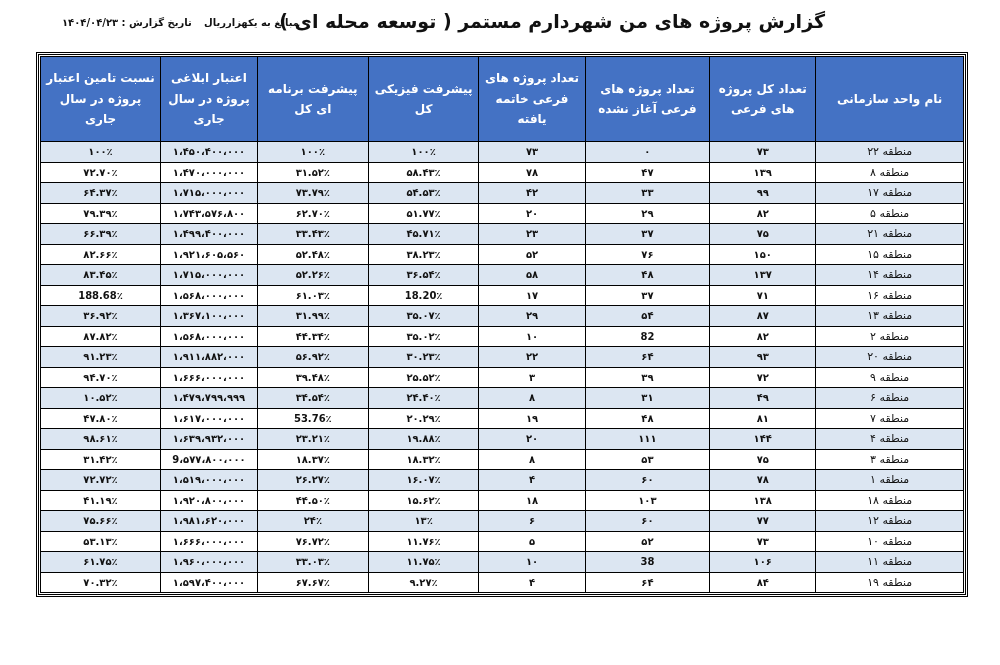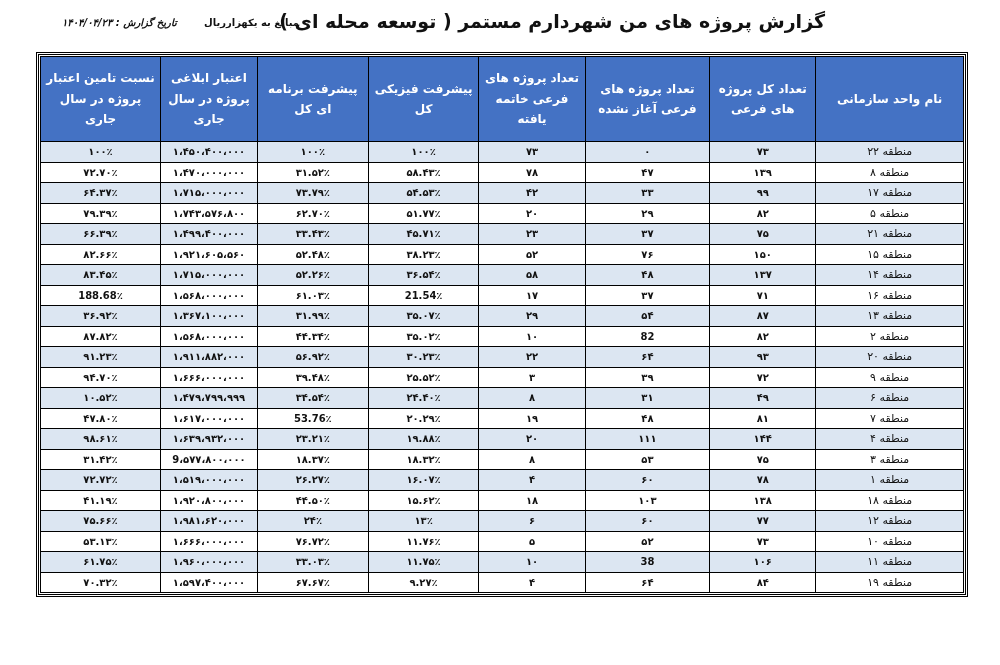--- a/index.html
+++ b/index.html
@@ -13,21 +13,21 @@
   .title {
     position: absolute; right: 175px; top: 2px;
     font-size: 19px; font-weight: bold; direction: rtl; white-space: nowrap;
   }
   .meta-unit {
     position: absolute; left: 204px; top: 9px;
     font-size: 10px; font-weight: bold; direction: rtl; white-space: nowrap;
   }
   .meta-date {
     position: absolute; left: 62px; top: 9px;
-    font-size: 10px; font-weight: bold; direction: rtl; white-space: nowrap; font-style: italic;
+    font-size: 10px; font-weight: bold; direction: rtl; white-space: nowrap;
   }
   .table-wrap {
     position: absolute; left: 36px; top: 52px; width: 932px;
     border: 3px double #000; padding: 1px; box-sizing: border-box;
   }
   table {
     width: 100%; border-collapse: collapse; direction: rtl; table-layout: fixed;
   }
   th {
     background: #4472c4; color: #fff; font-size: 12px; font-weight: bold;
@@ -143,21 +143,21 @@
           <td>۳۶.۵۴٪</td>
           <td>۵۲.۲۶٪</td>
           <td>۱،۷۱۵،۰۰۰،۰۰۰</td>
           <td>۸۳.۴۵٪</td>
         </tr>
         <tr class="plain">
           <td class="name">منطقه ۱۶</td>
           <td>۷۱</td>
           <td>۳۷</td>
           <td>۱۷</td>
-          <td>21.54٪</td>
+          <td>18.20٪</td>
           <td>۶۱.۰۳٪</td>
           <td>۱،۵۶۸،۰۰۰،۰۰۰</td>
           <td>188.68٪</td>
         </tr>
         <tr class="alt">
           <td class="name">منطقه ۱۳</td>
           <td>۸۷</td>
           <td>۵۴</td>
           <td>۲۹</td>
           <td>۳۵.۰۷٪</td>

